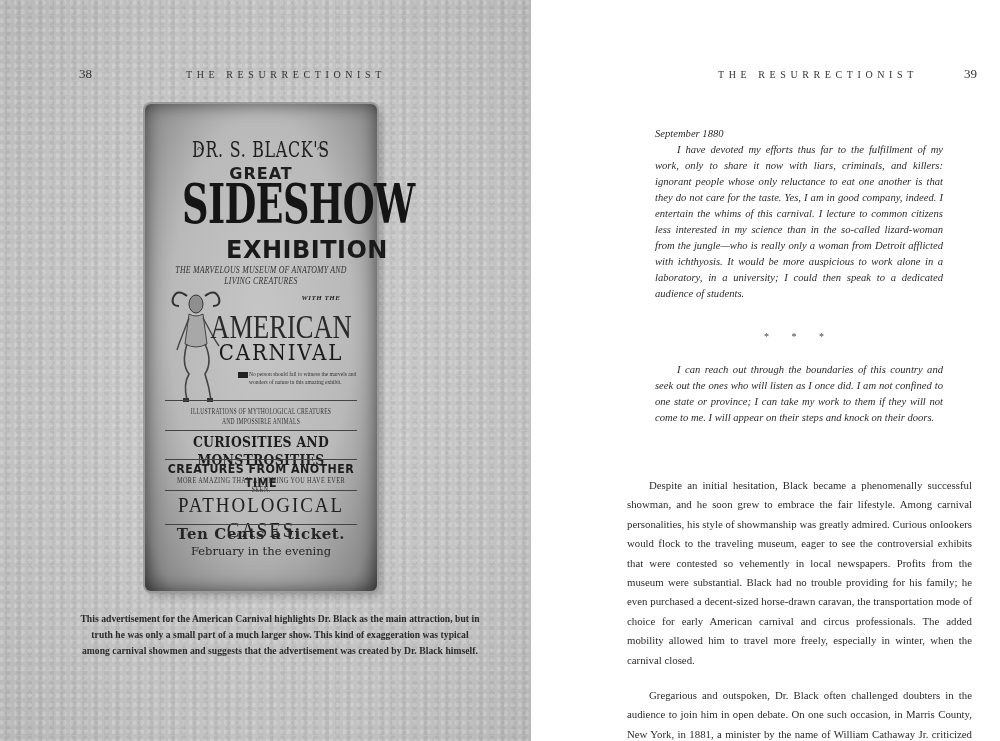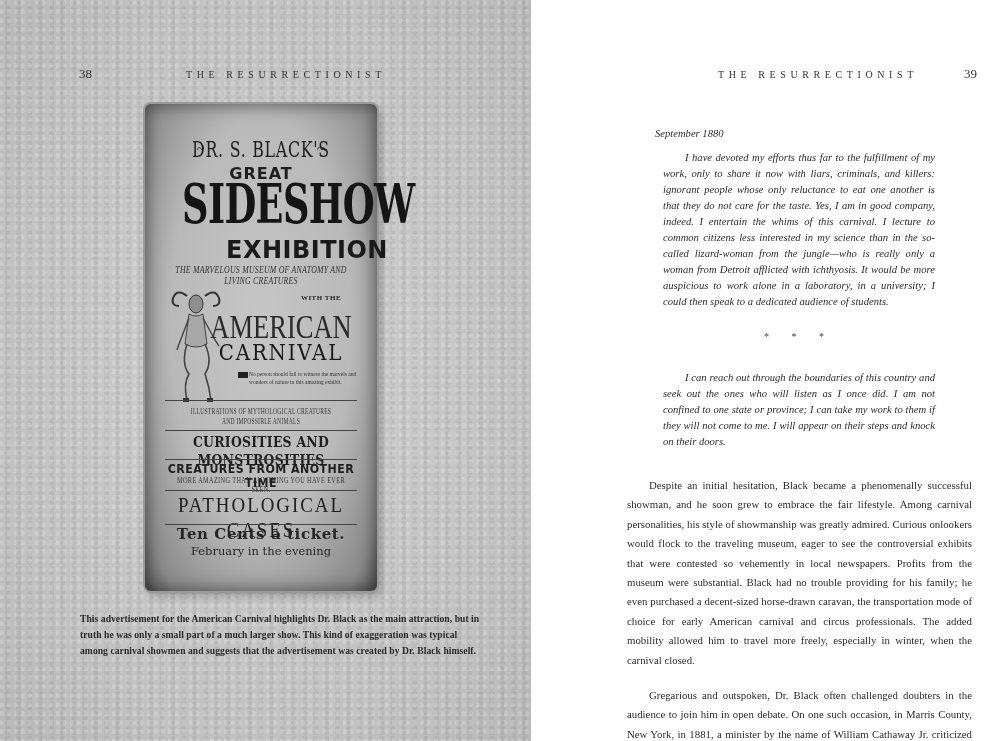--- a/index.html
+++ b/index.html
@@ -30,46 +30,46 @@
     box-shadow: 0 0 0 2px #9a9a9a, inset 0 0 18px rgba(0,0,0,0.55), 4px 5px 8px rgba(0,0,0,0.25);
     font-family:"Liberation Serif", serif; color:#1e1e1e; text-align:center;
   }
   .poster .p-line { position:absolute; left:0; width:100%; }
   .p-drs { top:33px; font-size:22px; letter-spacing:1px; transform:scaleX(0.72); font-family:"DejaVu Serif", serif; }
   .p-swirl { position:absolute; top:38px; font-size:14px; color:#222; }
   .p-great { top:60px; font-family:"DejaVu Sans", sans-serif; font-weight:bold; font-size:16px; letter-spacing:1px; }
   .p-sideshow { top:68px; font-family:"DejaVu Serif", serif; font-weight:bold; font-size:54px; transform:scaleX(0.68); letter-spacing:-1px; color:#151515; }
   .p-exhibition { top:132px; font-family:"DejaVu Sans", sans-serif; font-weight:bold; font-size:24px; letter-spacing:0.5px; color:#1a1a1a;padding-left:46px; }
   .p-museum { top:160px; font-size:10px; transform:scaleX(0.78); letter-spacing:0.3px; font-style:italic; color:#333; }
-  .p-withthe { top:190px; left:60px !important; font-size:7px; letter-spacing:0.5px; font-weight:bold; }
+  .p-withthe { top:190px; left:60px !important; font-size:7px; letter-spacing:0.5px; font-weight:bold;font-style:italic; }
   .p-american { top:204px; left:40px !important; width:192px !important; font-size:34px; transform:scaleX(0.78); letter-spacing:0; color:#2a2a2a; }
   .p-carnival { top:236px; left:40px !important; width:192px !important; font-family:"DejaVu Serif", serif; font-size:22px; letter-spacing:2px; transform:scaleX(0.9); color:#1a1a1a; }
   .p-note { position:absolute; top:266px; left:104px; width:120px; font-size:5.5px; text-align:left; line-height:8px; color:#333; }
   .p-hand { position:absolute; top:268px; left:93px; width:10px; height:6px; background:#222; }
   .p-rule { position:absolute; left:20px; width:192px; height:1px; background:#444; }
   .p-illus { top:302px; font-size:9px; transform:scaleX(0.62); letter-spacing:0.4px; color:#333; }
   .p-curios { top:329px; font-family:"DejaVu Serif", serif; font-weight:bold; font-size:15px; transform:scaleX(0.83); letter-spacing:0.3px; color:#1e1e1e; }
   .p-creatures { top:358px; font-family:"DejaVu Sans", sans-serif; font-weight:bold; font-size:12px; transform:scaleX(0.92); letter-spacing:0.5px; }
   .p-amazing { top:372px; font-size:8px; transform:scaleX(0.78); letter-spacing:0.5px; color:#333; }
   .p-patho { top:389px; font-size:21px; letter-spacing:2.2px; transform:scaleX(0.9); color:#202020; }
   .p-tencents { top:421px; font-family:"DejaVu Serif", serif; font-weight:bold; font-size:15px; letter-spacing:0.6px; color:#252525; }
   .p-lectures { top:440px; font-family:"DejaVu Serif", serif; font-size:11.5px; color:#252525; }
 
   .creature { position:absolute; left:20px; top:178px; width:66px; height:124px; }
 
   .caption {
     position:absolute; left:80px; top:611px; width:400px;
     font-family:"Liberation Serif", serif; font-weight:bold; font-size:9.6px; line-height:16px;
-    color:#2a2a2a; letter-spacing:0.05px;
+    color:#2a2a2a; letter-spacing:0.05px;text-align:center;
   }
 
   
   .entry { position:absolute; left:655px; width:288px; font-family:"Liberation Serif", serif; font-style:italic; font-size:10.6px; line-height:16px; color:#2b2b2b; text-align:justify; }
   .entry .date { display:block; }
-  .entry p { margin:8px; text-indent:22px; }
+  .entry p { margin:0; text-indent:22px; }
   .stars { position:absolute; left:655px; width:288px; top:331px; text-align:center; font-family:"Liberation Serif", serif; font-size:10px; letter-spacing:10px; color:#444; }
 
   .body-text { position:absolute; left:611px; width:377px; top:460px; font-family:"Liberation Serif", serif; font-size:10.8px; line-height:19.4px; color:#2b2b2b; text-align:justify; }
   .body-text p { margin:16px; text-indent:22px; }
 </style>
 </head>
 <body>
 
 <div class="left-page">
   <span class="folio" style="left:79px;">38</span>

